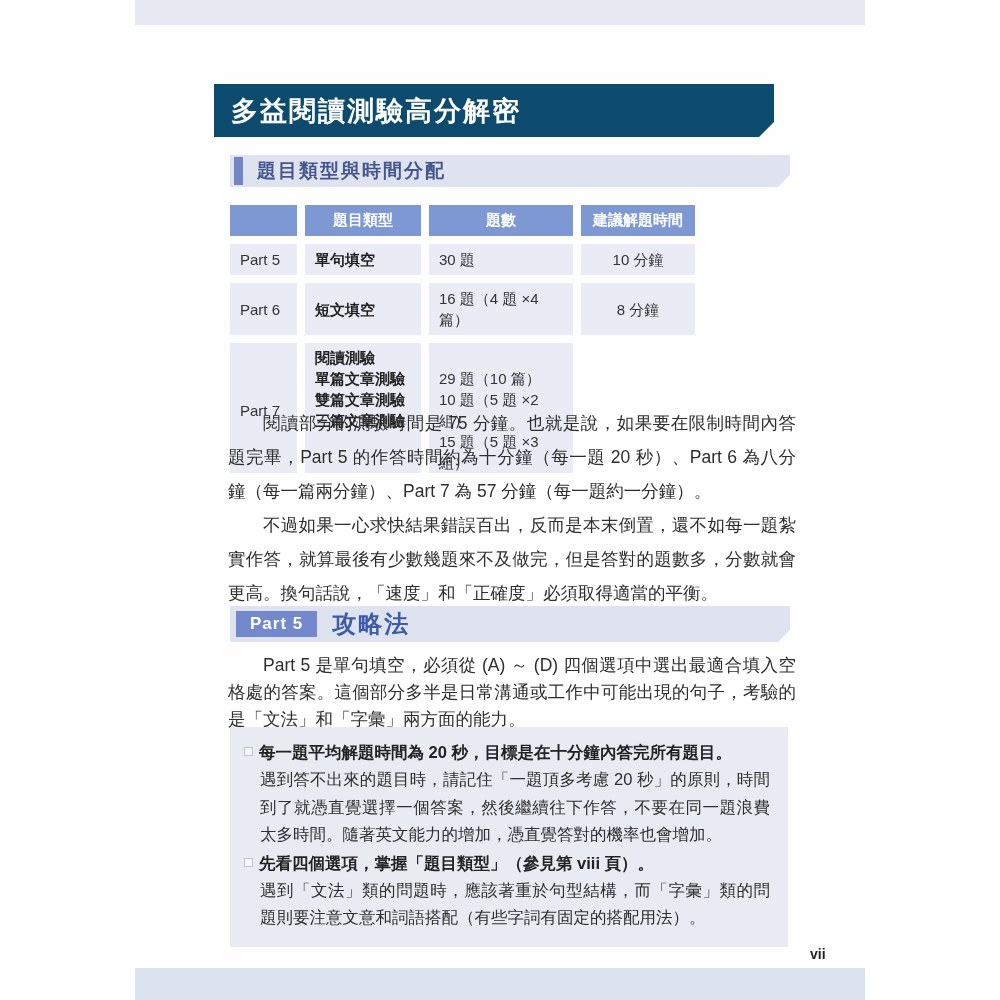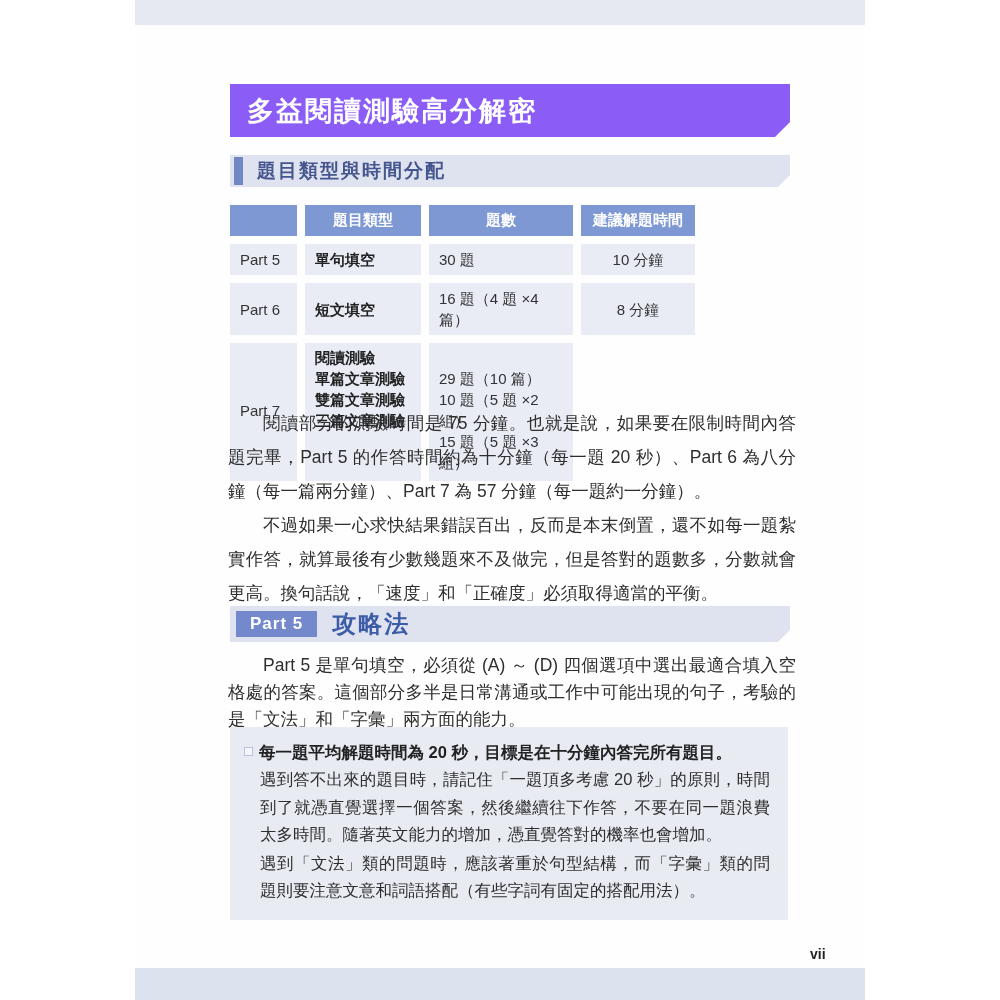--- a/index.html
+++ b/index.html
@@ -18,22 +18,22 @@
     position: absolute; left: 135px; top: 968px; width: 730px; height: 32px;
     background: #dde3ee;
   }
   .paper {
     position: absolute; left: 135px; top: 25px; width: 730px; height: 943px;
     background: #fefefe;
   }
 
   
   .title-banner {
-    position: absolute; left: 230px; top: 84px; width: 560px; height: 53px;
-    background: #8b5cf6;
+    position: absolute; left: 214px; top: 84px; width: 560px; height: 53px;
+    background: #0c4a6e;
     clip-path: polygon(0 0, 100% 0, 100% calc(100% - 15px), calc(100% - 15px) 100%, 0 100%);
     display: flex; align-items: center;
     padding-left: 17px;
   }
   .title-banner .title-text {
     color: #ffffff; font-size: 27px; font-weight: bold; letter-spacing: 2px;
   }
 
   
   .section-banner {
@@ -60,21 +60,21 @@
   }
   .qtable .cell { background: #e9ecf5; padding: 5px 10px; line-height: 21px; }
   .qtable .hcell {
     background: #7e98d4; color: #ffffff; font-weight: bold;
     display: flex; align-items: center; justify-content: center;
     min-height: 31px; padding: 4px 6px;
   }
   .qtable .single { min-height: 31px; display: flex; align-items: center; }
   .qtable .bold { font-weight: bold; color: #222; }
   .qtable .time-cell { justify-content: center; text-align: center; }
-  .qtable .multi { padding-top: 4px; padding-bottom: 8px; }
+  .qtable .multi { padding-top: 4px; padding-bottom: 0; }
   .qtable .offset-line { padding-top: 25px; }
   .qtable .center-v { display: flex; align-items: center; justify-content: center; }
 
   
   .body-text {
     position: absolute; left: 228px; top: 406px; width: 568px;
     font-size: 17.5px; line-height: 34px; color: #2e2e2e;
     text-align: justify;
   }
   .body-text p { text-indent: 2em; }
@@ -194,17 +194,21 @@
 
 <div class="tips-box">
   <div class="tip">
     <div class="tip-title">
       <span class="bullet-square"></span>
       <span>每一題平均解題時間為 20 秒，目標是在十分鐘內答完所有題目。</span>
     </div>
     <div class="tip-body">遇到答不出來的題目時，請記住「一題頂多考慮 20 秒」的原則，時間到了就憑直覺選擇一個答案，然後繼續往下作答，不要在同一題浪費太多時間。隨著英文能力的增加，憑直覺答對的機率也會增加。</div>
   </div>
   <div class="tip">
+    <div class="tip-title">
+      <span class="bullet-square"></span>
+      <span>先看四個選項，掌握「題目類型」（參見第 viii 頁）。</span>
+    </div>
     <div class="tip-body">遇到「文法」類的問題時，應該著重於句型結構，而「字彙」類的問題則要注意文意和詞語搭配（有些字詞有固定的搭配用法）。</div>
   </div>
 </div>
 
 <div class="page-number">vii</div>
 
 </body></html>

